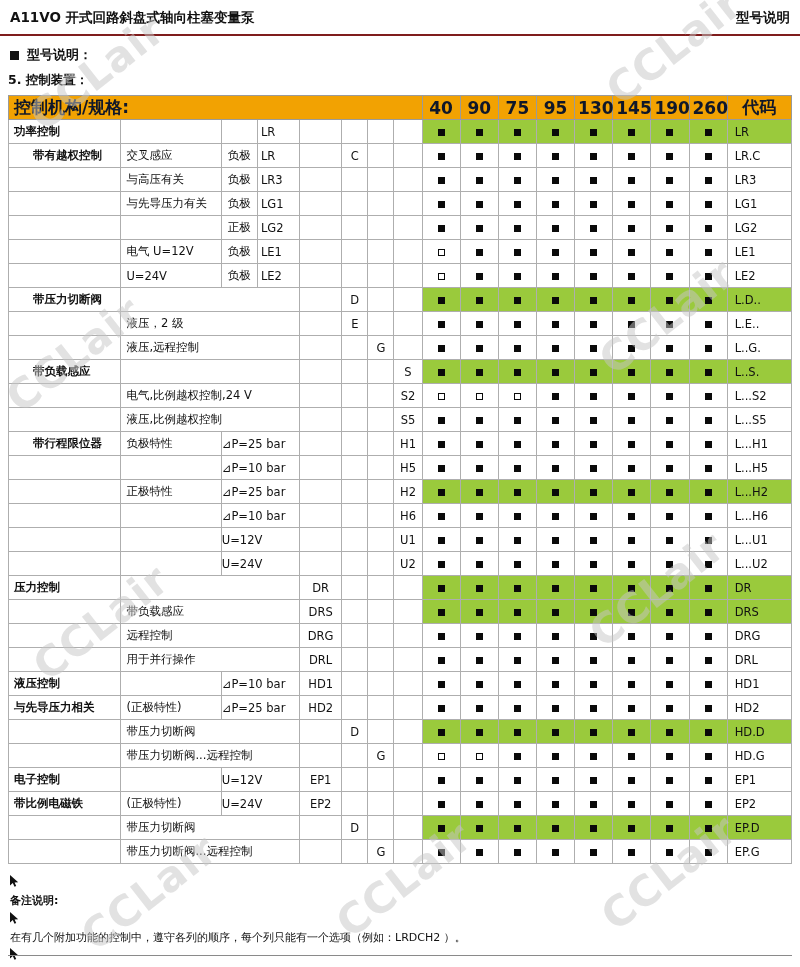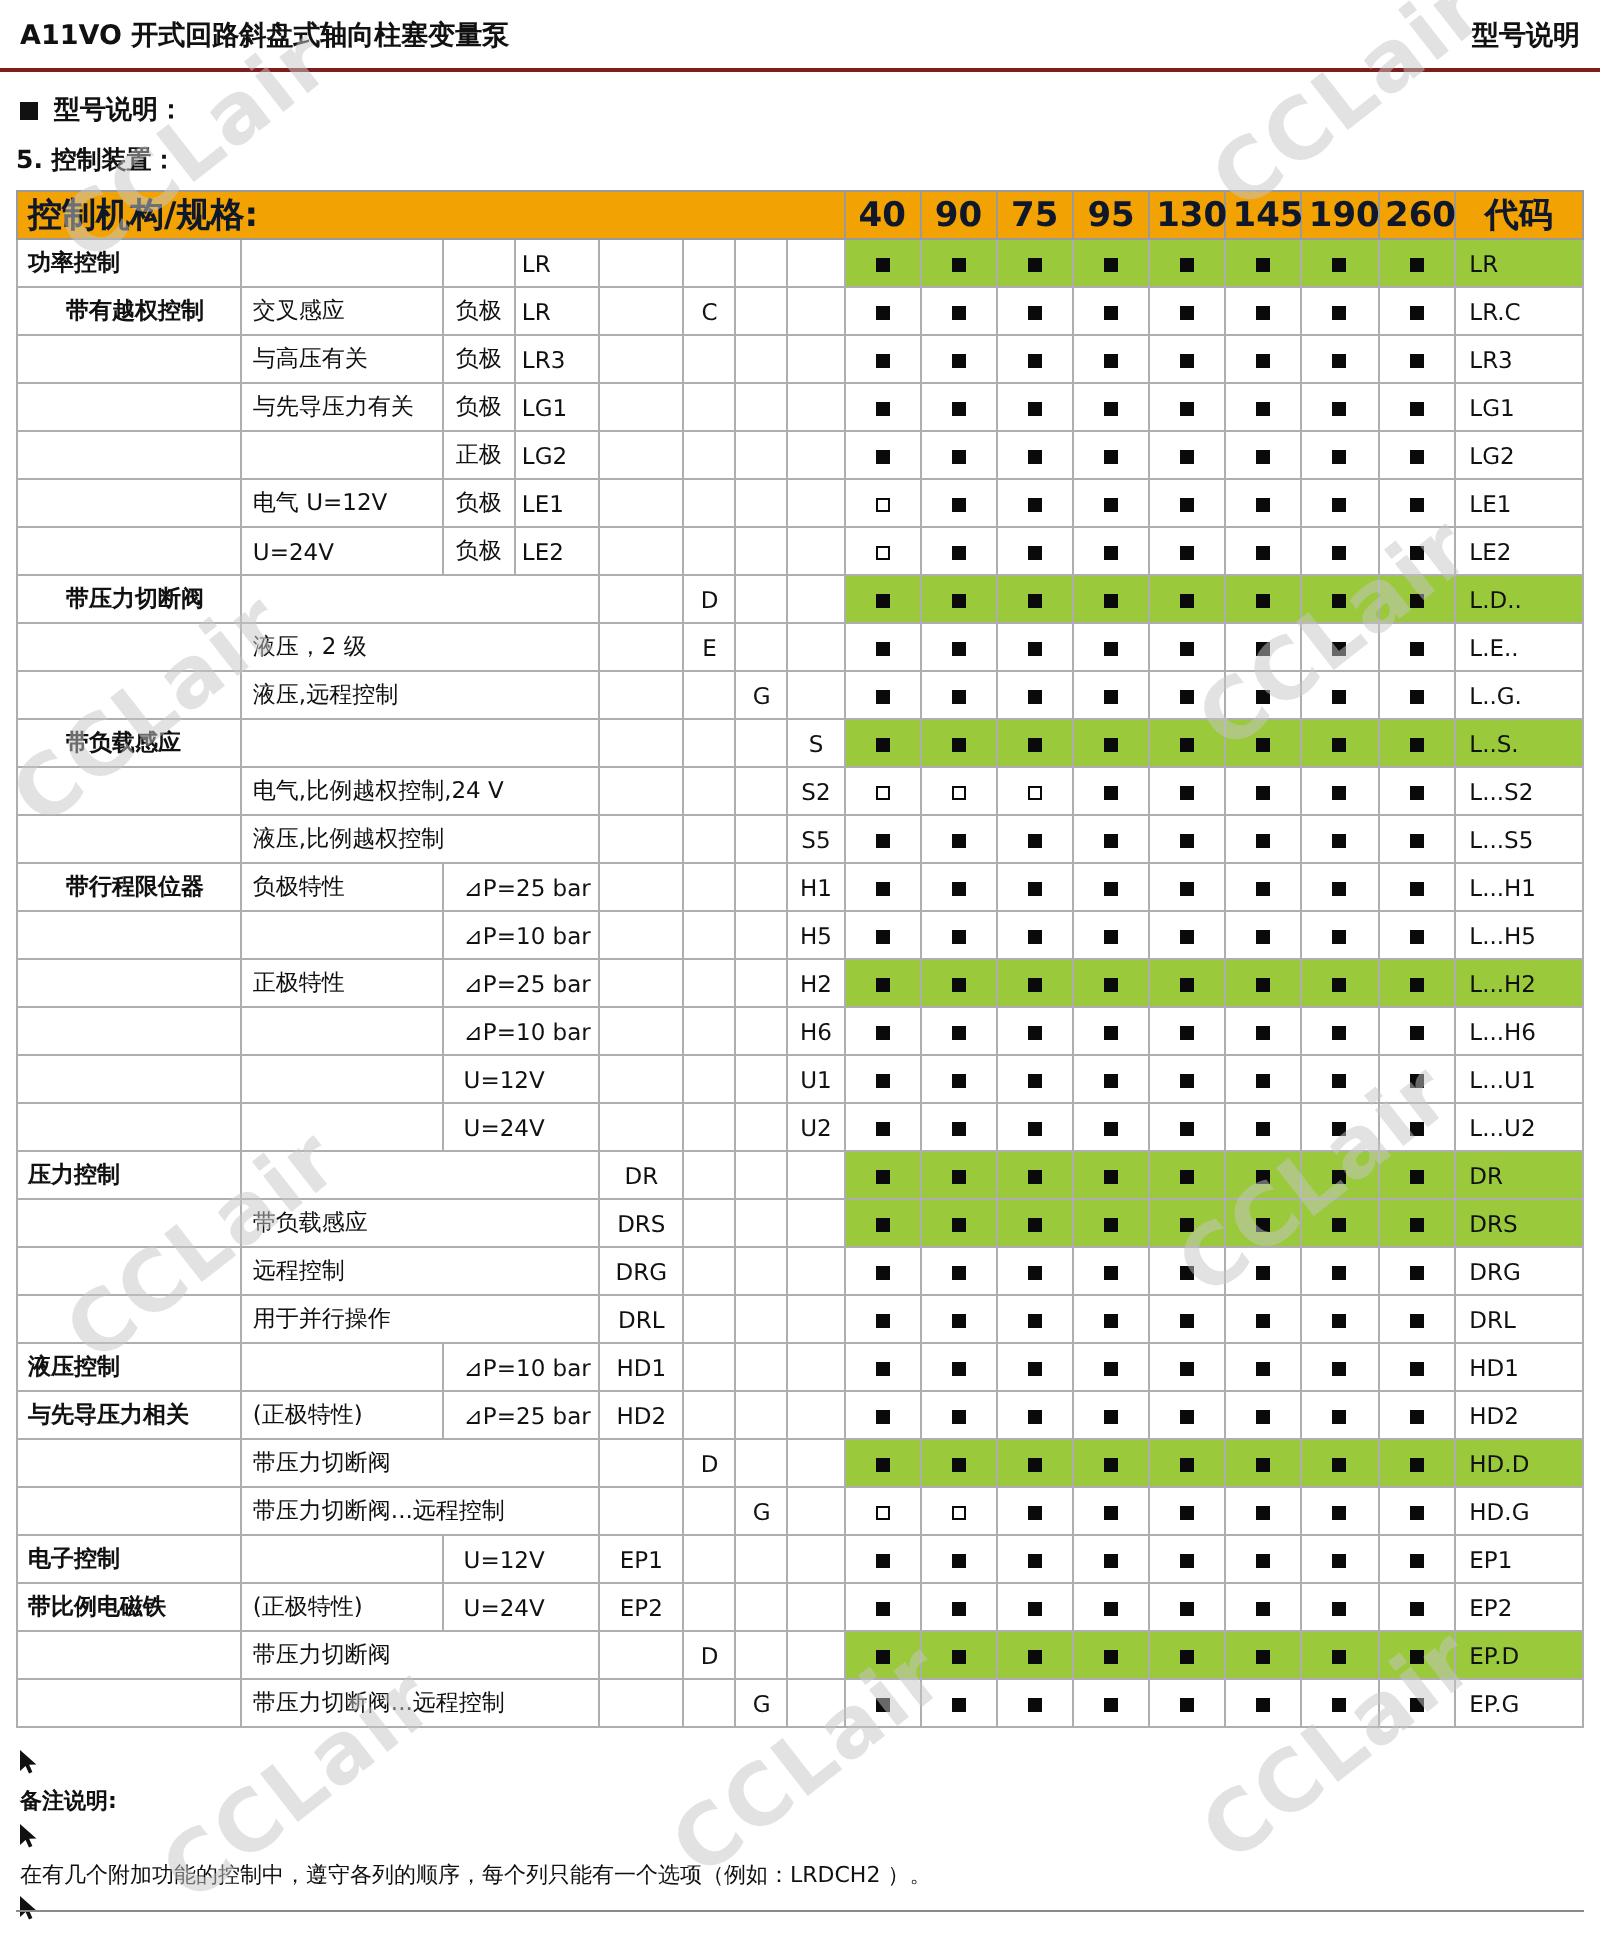--- a/index.html
+++ b/index.html
@@ -23,21 +23,21 @@
   table{
     border-collapse:collapse;width:784px;margin:2px 8px 0;
     table-layout:fixed;font-size:11.5px;border:1px solid #555;
   }
   th,td{border:1px solid #aeaeae;height:23px;padding:0 3px;white-space:nowrap;overflow:visible;}
   thead th{background:var(--accent,#F2A202);font-weight:bold;text-align:center;font-size:17px;border-color:#9a9a9a;color:#0f172a;}
   th.hlabel{text-align:left;padding-left:5px;}
   td.c1{font-weight:bold;padding-left:5px;}
   td.c1.ind{padding-left:24px;}
   td.c2{padding-left:5px;}
-  td.c34{padding-left:10px;}
+  td.c34{padding-left:0;}
   td.cl,td.c3{text-align:center;}
   td.c4{padding-left:3px;}
   td.mark{text-align:center;padding:0;}
   td.codecol{padding-left:7px;}
   tr.g td.mark, tr.g td.codecol{background:var(--green,#9ACA3C);}
   tr.dash td.mark, tr.dash td.codecol{border-top:1px dashed #ffffff;border-bottom:1px dashed #ffffff;}
   .sqf{width:7px;height:7px;background:#0a0a0a;display:inline-block;vertical-align:middle;}
   .sqo{width:5px;height:5px;border:1px solid #0a0a0a;background:#fff;display:inline-block;vertical-align:middle;}
 
   .notes{margin:9px 10px 0;font-size:11px;line-height:1.5;}

